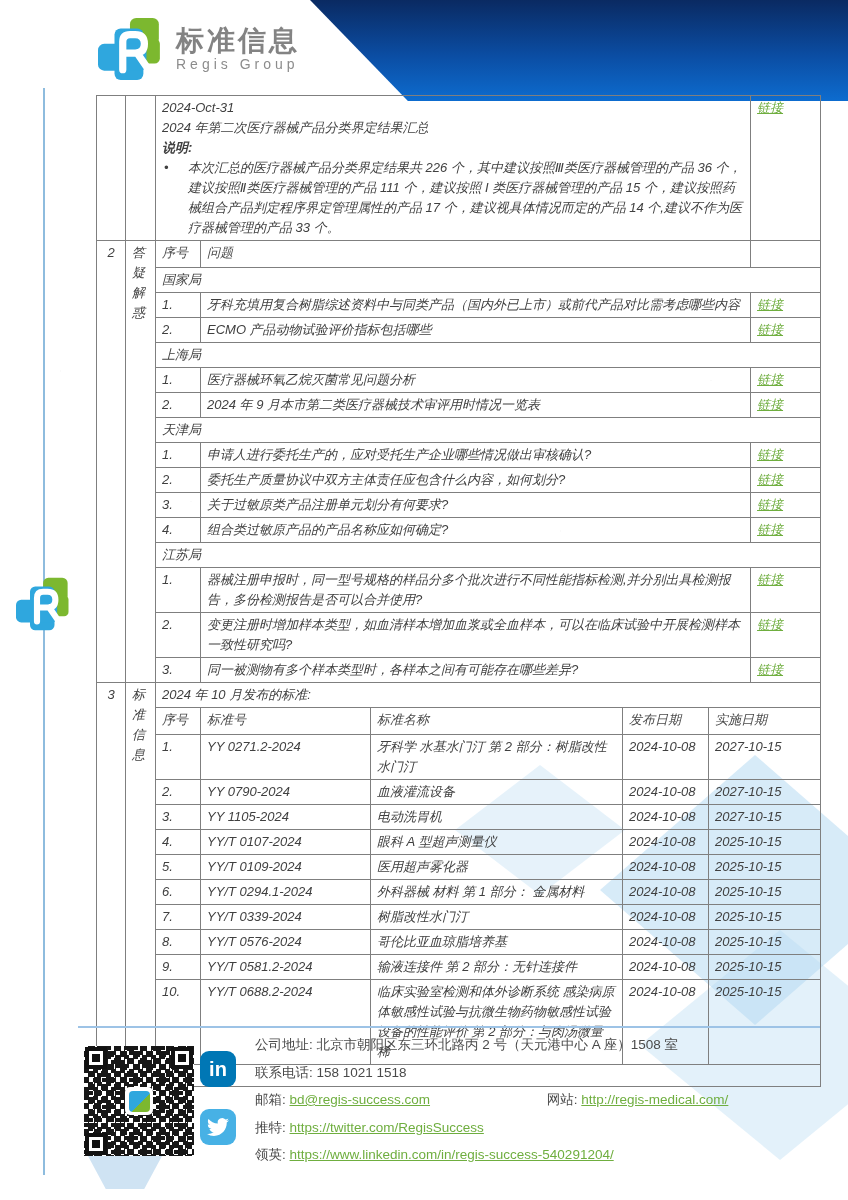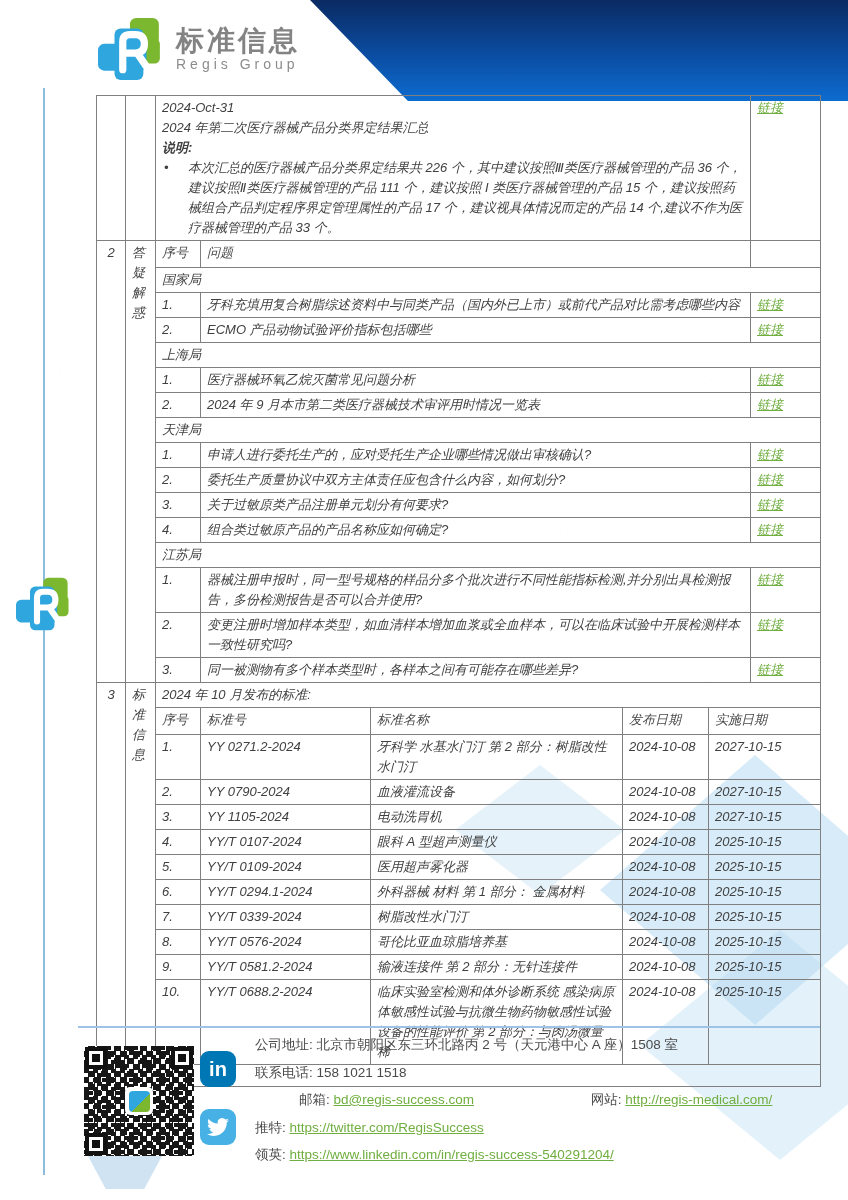--- a/index.html
+++ b/index.html
@@ -54,21 +54,21 @@
   .qr .m{width:21px;height:21px;border-radius:4px;background:linear-gradient(135deg,#2fa7de 55%,#7cb82f 45%);}
   .soc{position:absolute;left:200px;width:36px;height:36px;border-radius:9px;z-index:2;
        display:flex;align-items:center;justify-content:center;cursor:pointer;}
   .li{top:1051px;background:#0077b5;color:#fff;font-weight:bold;font-size:20px;}
   .tw{top:1109px;background:#47b1e5;}
   .trap{position:absolute;left:88px;top:1156px;width:74px;height:33px;background:#cfe3f3;
         clip-path:polygon(0 0,100% 0,76% 100%,24% 100%);z-index:1;}
   .f-text{position:absolute;left:255px;top:1031px;width:575px;font-size:13.5px;line-height:27.5px;
           color:#4a4a4a;z-index:2;}
   .f-text .row{white-space:nowrap;}
-  .wrapcol{display:inline-block;width:288px;margin-left:44px;}
+  .wrapcol{display:inline-block;width:288px;}
 </style>
 </head>
 <body>
 
 <div class="page">
 
   <div class="wm wm1"></div>
   <div class="wm wm2"></div>
   <div class="wm wm3"></div>
   <div class="wm wm4"></div>

